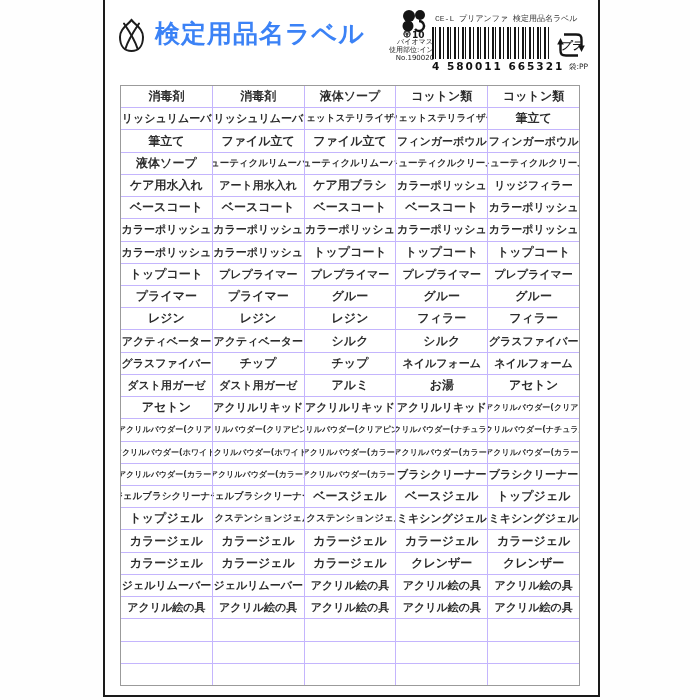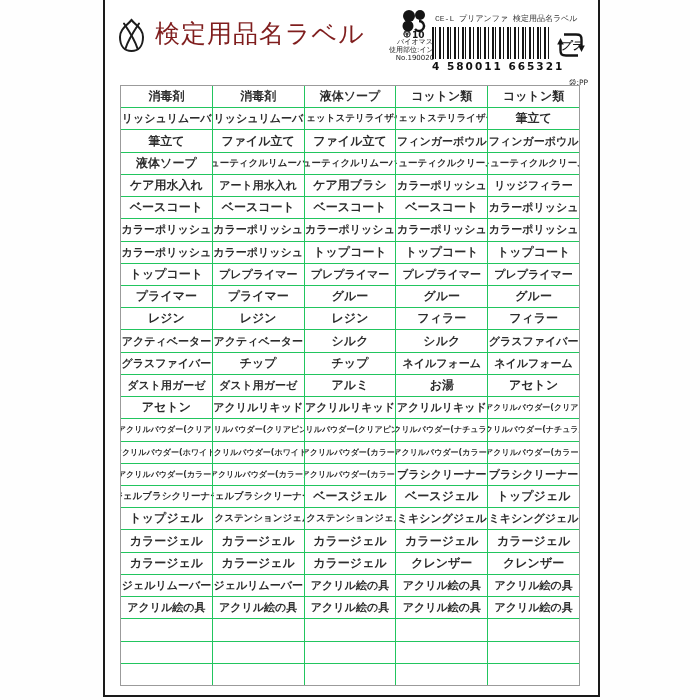--- a/index.html
+++ b/index.html
@@ -6,45 +6,45 @@
   html,body { width:700px; height:700px; background:#ffffff; overflow:hidden;
               font-family:"DejaVu Sans","Liberation Sans",sans-serif; }
   .stage { position:relative; width:700px; height:700px; background:#fefefe; }
 
   .sheet { position:absolute; left:103px; top:0; width:497px; height:697px;
            background:#ffffff; border-left:2px solid #1a1a1a; border-right:2px solid #1a1a1a;
            border-bottom:2px solid #1a1a1a; }
 
   
   .logo { position:absolute; left:10px; top:17px; width:33px; height:36px; }
-  .title { position:absolute; left:50px; top:17px; font-size:25px; font-weight:normal;
-           color:#7f1d1d; letter-spacing:1px; white-space:nowrap; }
+  .title { position:absolute; left:50px; top:17px; font-size:25px; font-weight:bold;
+           color:#3b82f6; letter-spacing:1px; white-space:nowrap; }
   .subtitle { position:absolute; left:11px; top:57px; font-size:10.5px; color:#2a2a2a;
               letter-spacing:0.5px; white-space:nowrap; }
 
   
   .biomass { position:absolute; left:284px; top:8px; width:52px; text-align:center; }
   .biomass svg { width:34px; height:30px; display:block; margin:0 auto; }
   .bio-line { font-size:7px; color:#222; line-height:1.15; white-space:nowrap;text-align:center; }
   .product-line { position:absolute; left:330px; top:13px; width:134px; text-align:right;
                   font-size:8px; color:#333; white-space:nowrap;font-family:Liberation Mono, monospace; }
   .barcode { position:absolute; left:327px; top:27px; width:118px; height:45px; }
   .bars { width:118px; height:32px;
           background:repeating-linear-gradient(90deg,#141414 0 2px,#fff 2px 3px,#141414 3px 4px,
                      #fff 4px 7px,#141414 7px 9px,#fff 9px 11px,#141414 11px 12px,#fff 12px 15px); }
   .bars-caption { margin-top:1px; font-size:10.5px; font-weight:bold; color:#111;
                   letter-spacing:2px; text-align:center; white-space:nowrap; }
   .pla { position:absolute; left:449px; top:30px; width:34px; text-align:right; }
   .pla svg { width:30px; height:30px; display:block; margin:0 auto; }
-  .pla-bag { font-size:7.5px; color:#222; margin-top:18px; white-space:nowrap; }
+  .pla-bag { font-size:7.5px; color:#222; margin-top:2px; white-space:nowrap; }
 
   
   .grid { position:absolute; left:15px; top:85px; width:460px; height:601px;
           display:grid; grid-template-columns:repeat(5,1fr); grid-template-rows:repeat(27,1fr);
-          gap:1px; background:#22c55e; border:1px solid #9b9b9b; }
+          gap:1px; background:#c4b5fd; border:1px solid #9b9b9b; }
   .cell { background:#ffffff; display:flex; align-items:center; justify-content:center;
           font-weight:bold; color:#2d2d2d; white-space:nowrap; overflow:hidden; }
   .f12 { font-size:12px; } .f11 { font-size:11px; } .f10 { font-size:9.5px; } .f8 { font-size:8px; }
 </style>
 </head>
 <body>
 
 <div class="stage">
   <div class="sheet">
 

